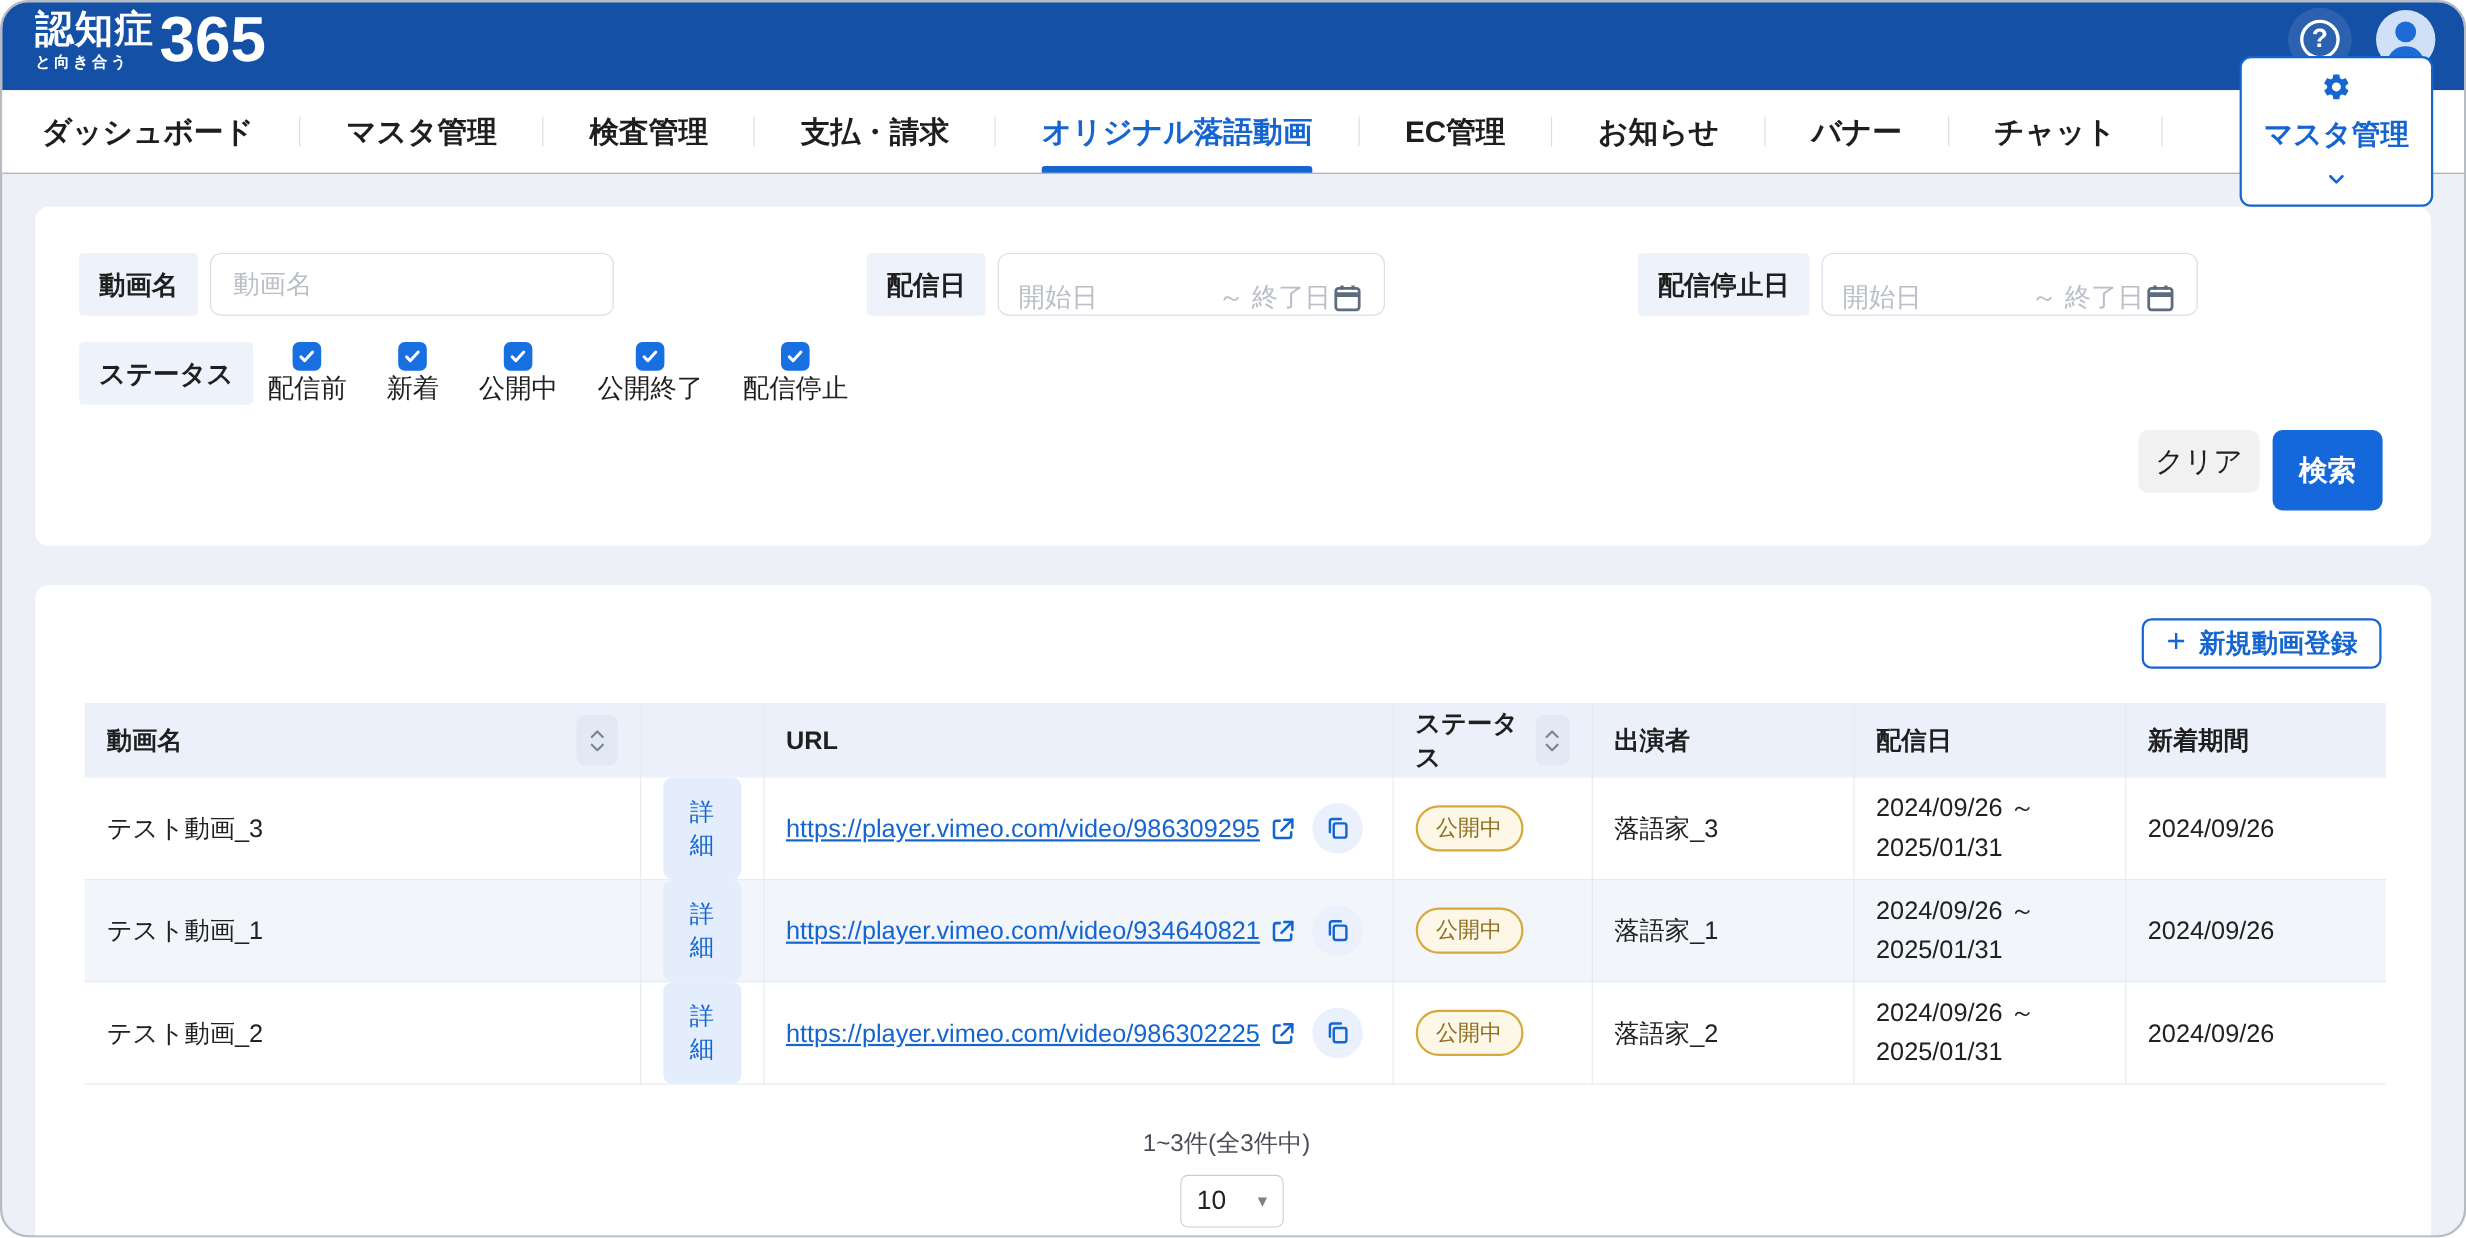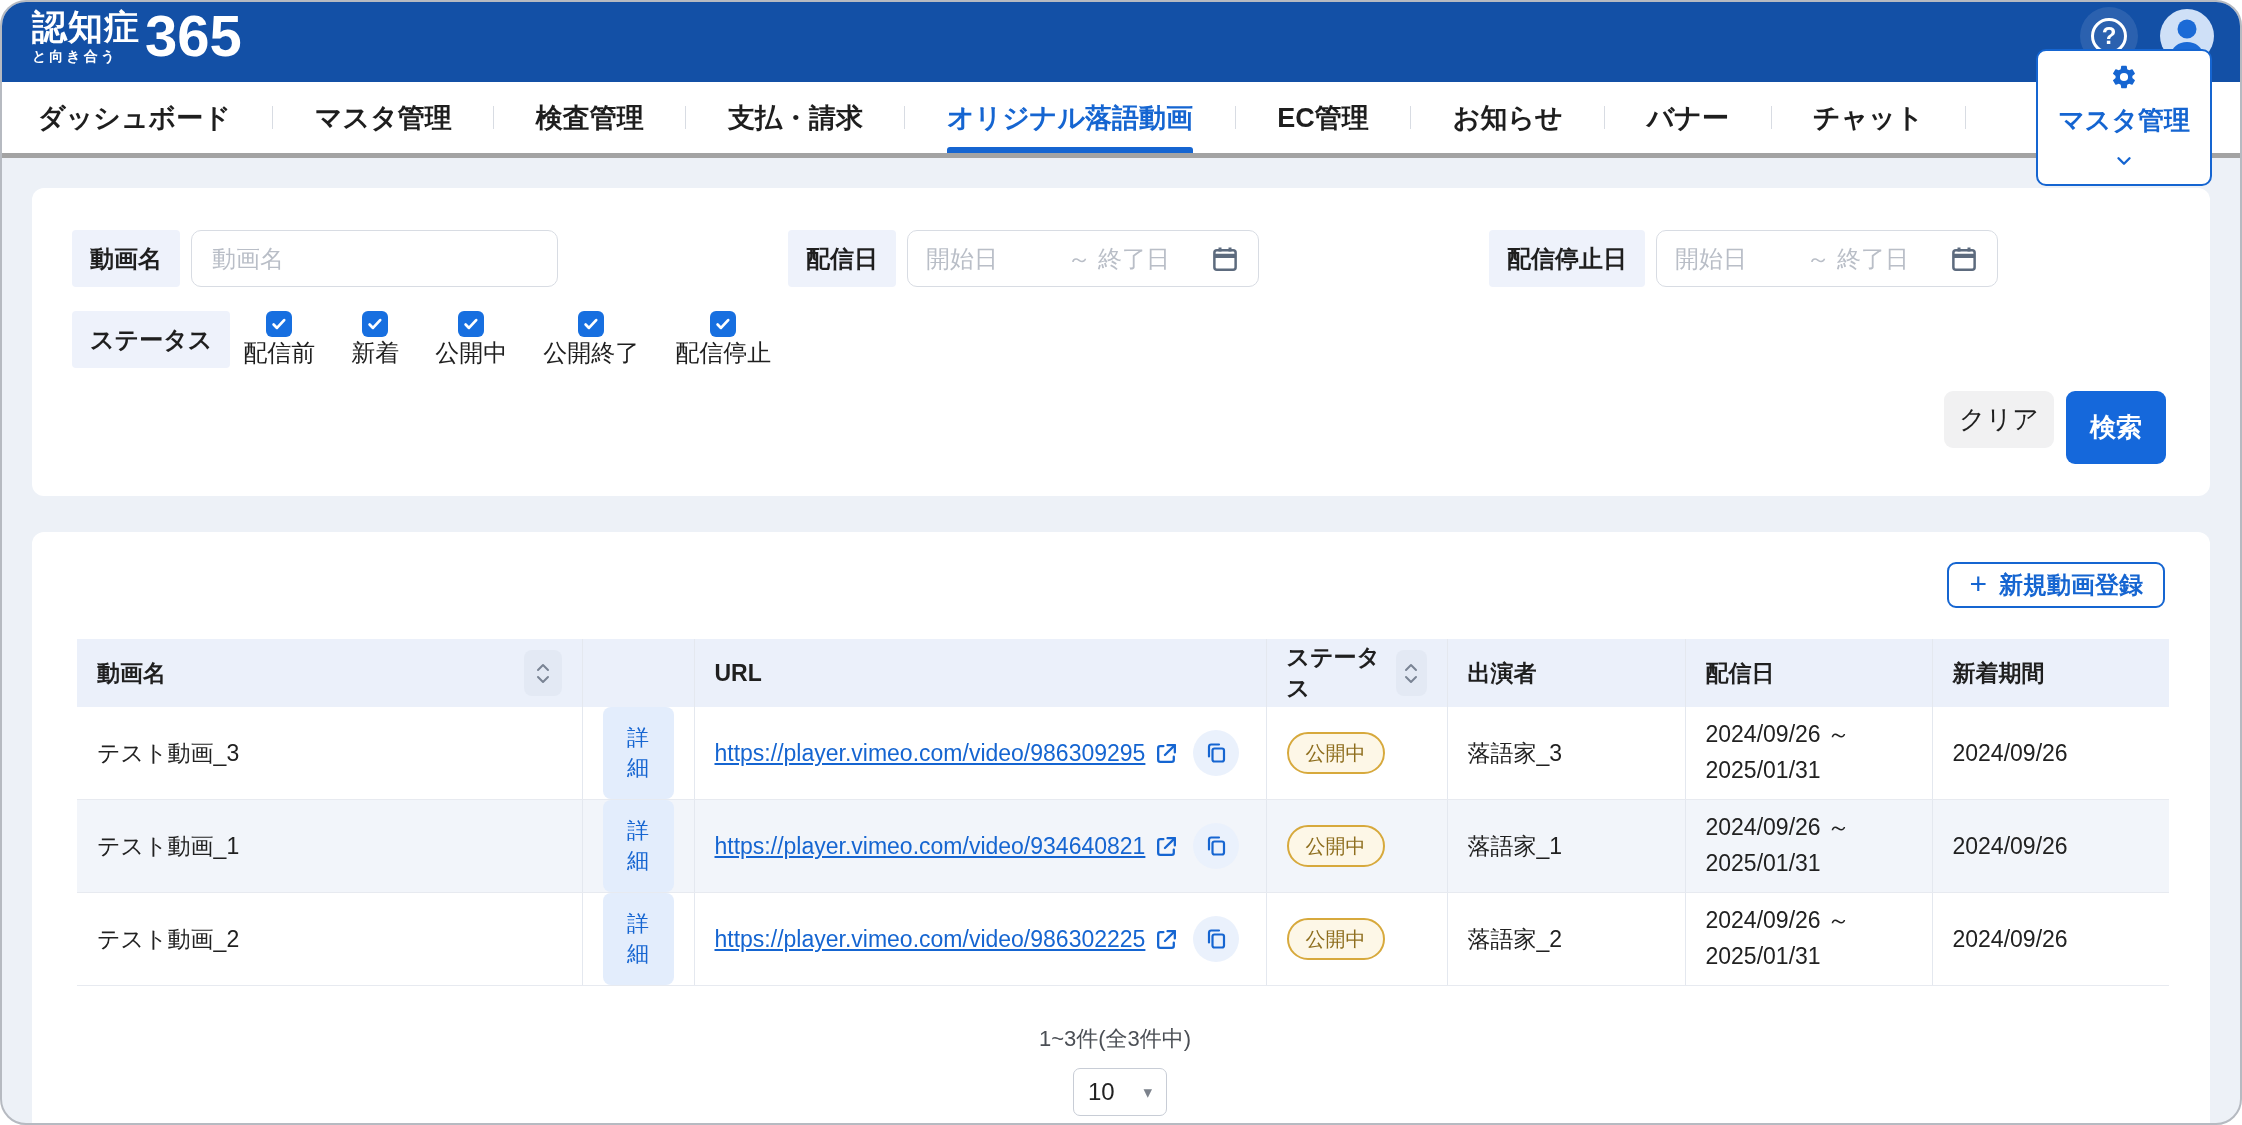--- a/index.html
+++ b/index.html
@@ -25,21 +25,21 @@
   .topbar-right { display: flex; align-items: center; gap: 22px; }
   .help-wrap { width: 58px; height: 58px; border-radius: 50%; background: rgba(255,255,255,.10);
     display: flex; align-items: center; justify-content: center; cursor: pointer; }
   .help-circle { width: 36px; height: 36px; border-radius: 50%; border: 3px solid #fff;
     color: #fff; font-size: 24px; font-weight: 700; display: flex; align-items: center; justify-content: center; }
   .avatar { width: 54px; height: 54px; border-radius: 50%; background: #CFE0F7;
     display: flex; align-items: flex-end; justify-content: center; overflow: hidden; cursor: pointer; }
 
   
   .navbar { height: 76px; background: #fff; display: flex; align-items: stretch;
-    padding: 0 28px 0 36px; border-bottom: 5px solid #a3a3a3; }
+    padding: 0 28px 0 36px; border-bottom: 1px solid #a3a3a3; }
   .tabs { flex: 1; display: flex; align-items: stretch; justify-content: space-between; margin-right: 70px; }
   .tab { position: relative; display: flex; align-items: center; font-size: 27px; font-weight: 700;
     color: #1e1e1e; cursor: pointer; white-space: nowrap; }
   .tab.active { color: #1565D1; }
   .tab.active::after { content:""; position:absolute; left:0; right:0; bottom:0; height:6px;
     background:#1565D1; border-radius:3px 3px 0 0; }
   .tab-sep { width: 1px; background: #D8DCE3; margin: 24px 0; }
   .master-btn { align-self: center; display: flex; align-items: center; gap: 12px;
     border: 2px solid #1565D1; border-radius: 10px; background:#fff; color:#1565D1;
     font-size: 26px; font-weight: 700; padding: 12px 20px; cursor: pointer;
@@ -54,21 +54,21 @@
   .form-row + .form-row { margin-top: 24px; gap: 0; }
   .field { display: flex; align-items: stretch; }
   .field-label { background: #EEF2FB; color: #1f1f1f; font-size: 24px; font-weight: 700;
     display: flex; align-items: center; justify-content: center; padding: 0 18px;
     height: 57px; border-radius: 4px; white-space: nowrap; }
   .text-input { margin-left: 11px; width: 367px; height: 57px; border: 1.5px solid #D8DCE3;
     border-radius: 10px; font-size: 24px; padding: 0 20px; color: #222; outline: none;
     font-family: inherit; }
   .text-input::placeholder { color: #B9BEC7; }
   .range-input { margin-left: 11px; width: 352px; height: 57px; border: 1.5px solid #D8DCE3;
-    border-radius: 10px; display: flex; align-items: center; padding: 0 18px; cursor: text; background:#fff;gap:40px; }
+    border-radius: 10px; display: flex; align-items: flex-end; padding: 0 18px; cursor: text; background:#fff; }
   .range-input .ph { color: #B9BEC7; font-size: 24px; white-space: nowrap; }
   .range-start { flex: 1; }
   .range-cal { margin-left: auto; display: flex; align-items: center; }
 
   .status-options { display: flex; align-items: center; gap: 36px; margin-left: 13px; }
   .checkbox { display: flex; align-items: center; cursor: pointer; flex-direction: column; }
   .checkbox .box { width: 26px; height: 26px; border-radius: 6px; background: #176FE0;
     display: flex; align-items: center; justify-content: center; }
   .checkbox .cb-label { font-size: 24px; color: #1f1f1f; }
 

